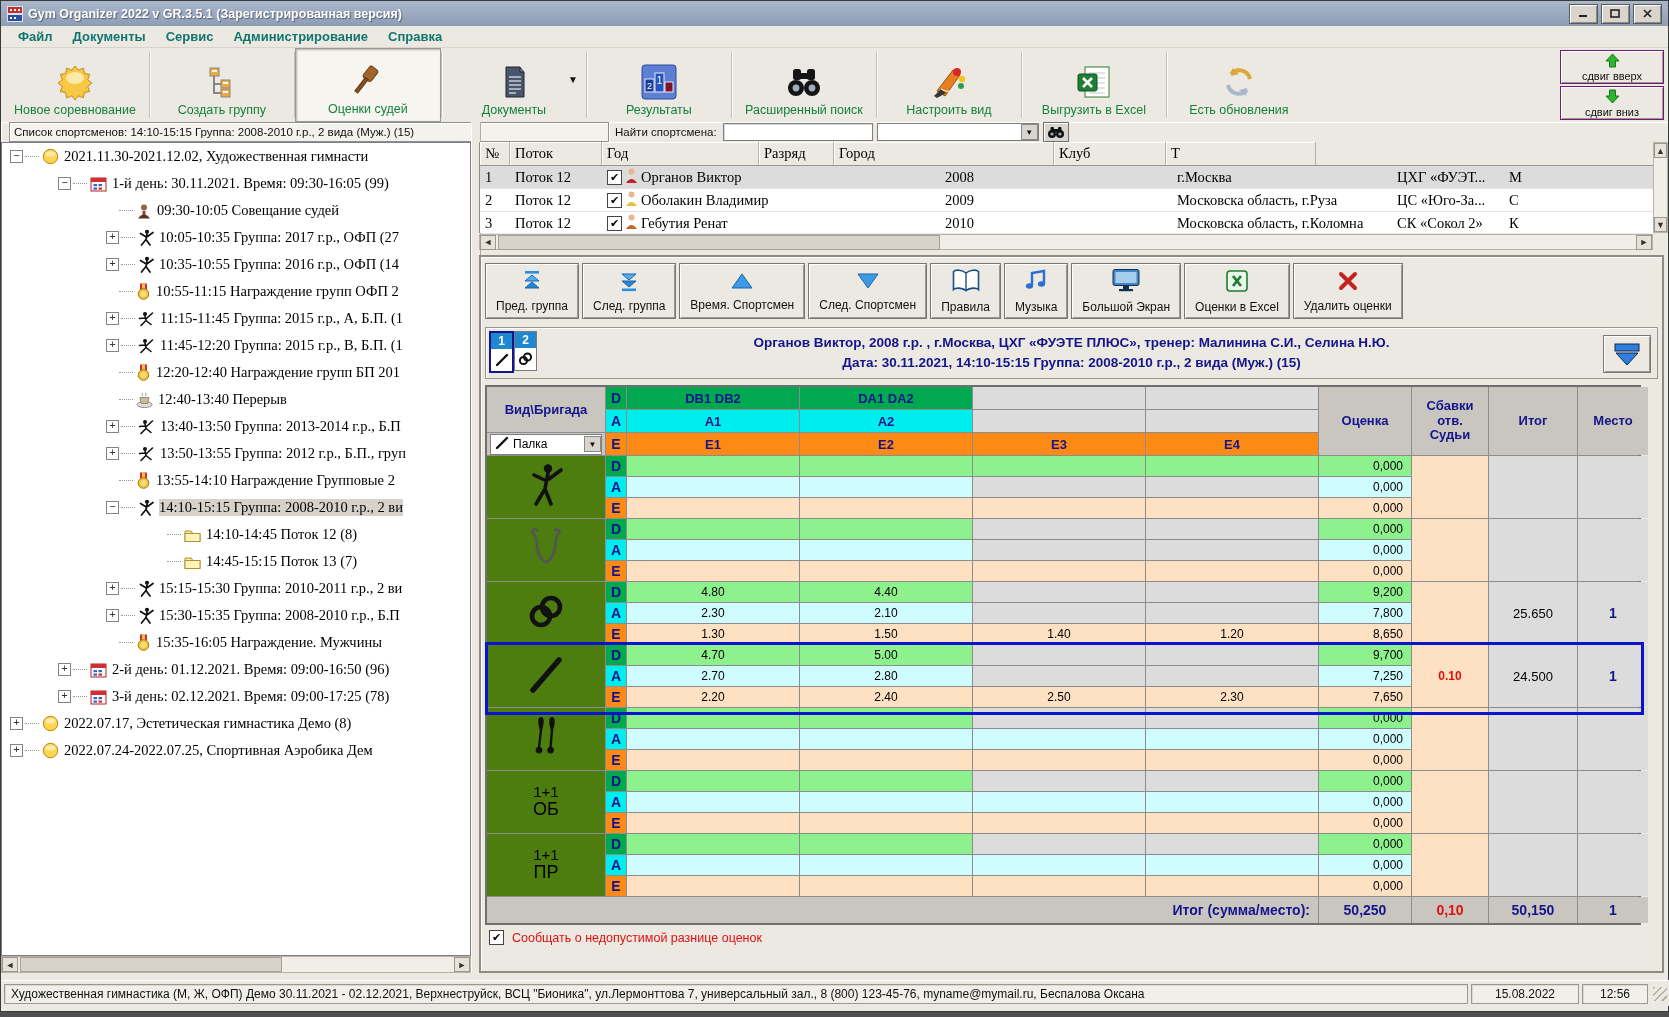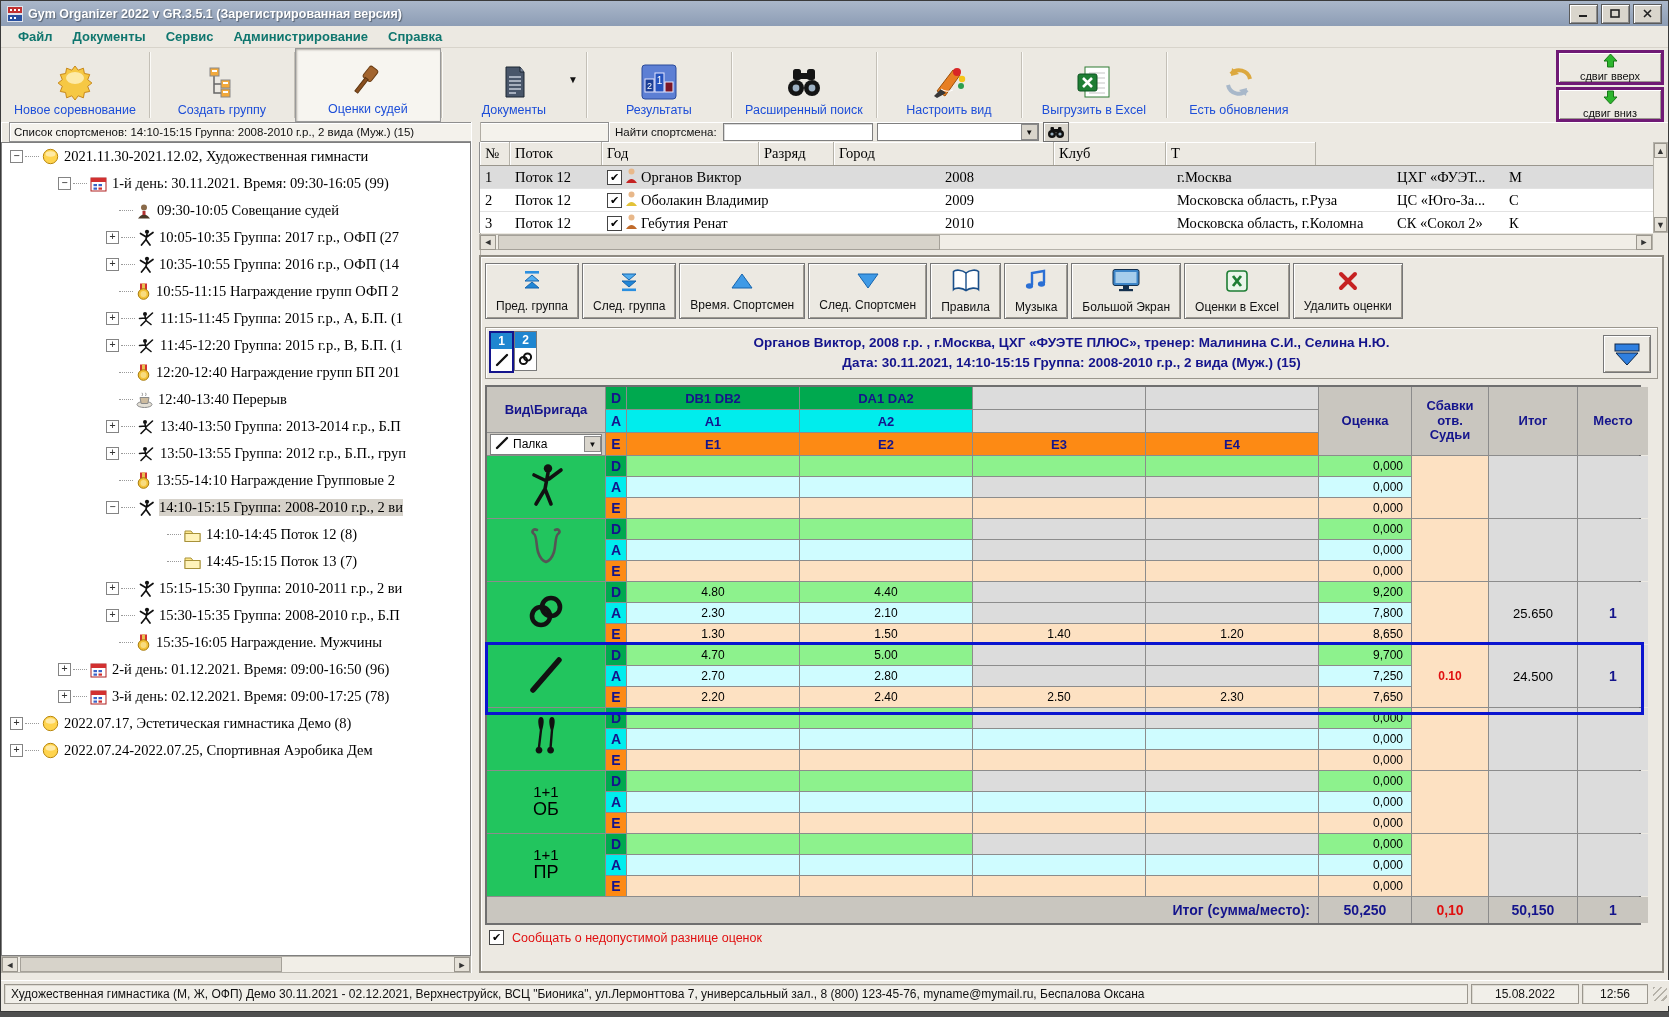--- a/index.html
+++ b/index.html
@@ -10,26 +10,26 @@
   .titlebar .appicon{margin-right:5px;display:flex;}
   .win-btns{margin-left:auto;display:flex;gap:3px;}
   .win-btn{width:27px;height:18px;background:#d9d5cc;border:1px solid #5a5a5a;box-shadow:inset 1px 1px 0 #fff,inset -1px -1px 0 #8a8a8a;display:flex;align-items:center;justify-content:center;font-size:11px;color:#222;font-weight:bold;font-family:"DejaVu Sans",sans-serif;}
   
   .menubar{height:21px;display:flex;align-items:center;padding-left:8px;gap:2px;background:#ece9e2;border-bottom:1px solid #d8d4cb;}
   .menu-item{font-size:13px;color:#0f766e;padding:2px 9px;font-weight:bold;}
   
   .toolbar{height:74px;display:flex;align-items:stretch;background:#ece9e2;border-bottom:1px solid #b8b4ab;position:relative;}
   .tbtn{display:flex;flex-direction:column;align-items:center;justify-content:flex-end;padding:4px 13px 5px;min-width:118px;position:relative;}
   .tbtn .ticon{height:42px;display:flex;align-items:center;justify-content:center;}
-  .tbtn .tlabel{font-size:12.5px;color:#1d4ed8;white-space:nowrap;}
+  .tbtn .tlabel{font-size:12.5px;color:#15803d;white-space:nowrap;}
   .tbtn.pressed{background:#f7f5f0;border:1px solid #9a9a9a;box-shadow:inset 1px 1px 2px #b3b0a8;}
   .tsep{width:1px;background:#c4c0b7;box-shadow:1px 0 0 #fbfaf7;margin:4px 0;}
   .tbtn .drop{position:absolute;right:8px;top:26px;font-size:10px;color:#111;}
   .shift-col{margin-left:auto;display:flex;flex-direction:column;gap:2px;padding:2px 4px 2px 0;}
-  .shift-btn{width:102px;height:33px;background:#ece9e2;border:3px solid #701a75;box-shadow:inset 1px 1px 0 #fff,inset -1px -1px 0 #9c9890;display:flex;flex-direction:column;align-items:center;justify-content:center;font-size:11px;color:#111;}
+  .shift-btn{width:102px;height:33px;background:#ece9e2;border:1px solid #701a75;box-shadow:inset 1px 1px 0 #fff,inset -1px -1px 0 #9c9890;display:flex;flex-direction:column;align-items:center;justify-content:center;font-size:11px;color:#111;}
   
   .strip-row{position:absolute;top:121px;left:0;right:0;height:20px;display:flex;}
   .strip{border:1px solid #8f8f8f;box-shadow:inset 1px 1px 0 #fff;background:#f4f2ec;font-size:11.5px;color:#111;display:flex;align-items:center;padding:0 4px;white-space:nowrap;overflow:hidden;box-sizing:border-box;}
   
   .tree-panel{position:absolute;left:0;top:141px;width:470px;bottom:55px;background:#fff;border:1px solid #7f7f7f;box-sizing:border-box;overflow:hidden;}
   .trow{height:27px;display:flex;align-items:center;white-space:nowrap;font-family:"Liberation Serif","DejaVu Serif",serif;font-size:14.5px;color:#000;}
   .texp{width:11px;height:11px;border:1px solid #848484;background:#fff;font-size:10px;line-height:9px;text-align:center;color:#333;flex:0 0 11px;font-family:"DejaVu Sans Mono",monospace;}
   .tdash{width:14px;border-top:1px dotted #9a9a9a;height:0;margin:0 3px 0 2px;flex:0 0 14px;}
   .ticn{display:flex;align-items:center;margin-right:5px;flex:0 0 auto;}
   .tlabel-sel{background:#d6d2ca;}
@@ -66,21 +66,21 @@
   .tab.seltab{border:2px solid #14148c;margin-right:0;}
   .tab-num{height:16px;background:#1f86d0;color:#fff;font-size:12px;font-weight:bold;display:flex;align-items:center;justify-content:center;}
   .tab-body{flex:1;background:#fff;display:flex;align-items:center;justify-content:center;}
   .info-text{flex:1;text-align:center;font-size:13.5px;font-weight:bold;color:#14148c;line-height:1.5;padding:0 60px;}
   .expand-btn{position:absolute;right:6px;top:7px;width:46px;height:36px;background:#ece9e2;border:1px solid #777;box-shadow:inset 1px 1px 0 #fff,inset -1px -1px 0 #9c9890;display:flex;align-items:center;justify-content:center;}
   
   .grid-wrap{position:relative;margin:6px 4px 0 4px;}
   .sgrid{display:grid;gap:1px;background:#8c8c8c;border:2px solid #6f6f6f;width:1152px;position:relative;}
   .cell{display:flex;align-items:center;justify-content:center;font-size:12px;color:#000;overflow:hidden;}
   .c-hdrgrey{background:#c9c6bf;color:#14148c;font-weight:bold;font-size:13px;text-align:center;line-height:1.15;}
-  .c-white{background:#22c55e;}
+  .c-white{background:#4d7c0f;}
   .c-grey{background:#dcdcdc;}
   .c-hgreen{background:#00a94f;}
   .c-hcyan{background:#00eded;}
   .c-horange{background:#fd8a14;}
   .c-green{background:#8df28d;}
   .c-cyan{background:#cffcff;}
   .c-peach{background:#fde1c2;}
   .c-navy{color:#14148c;font-weight:bold;}
   .c-red{color:#e01010;font-weight:bold;}
   .hdr-lab{color:#14148c;font-weight:bold;font-size:13px;}

